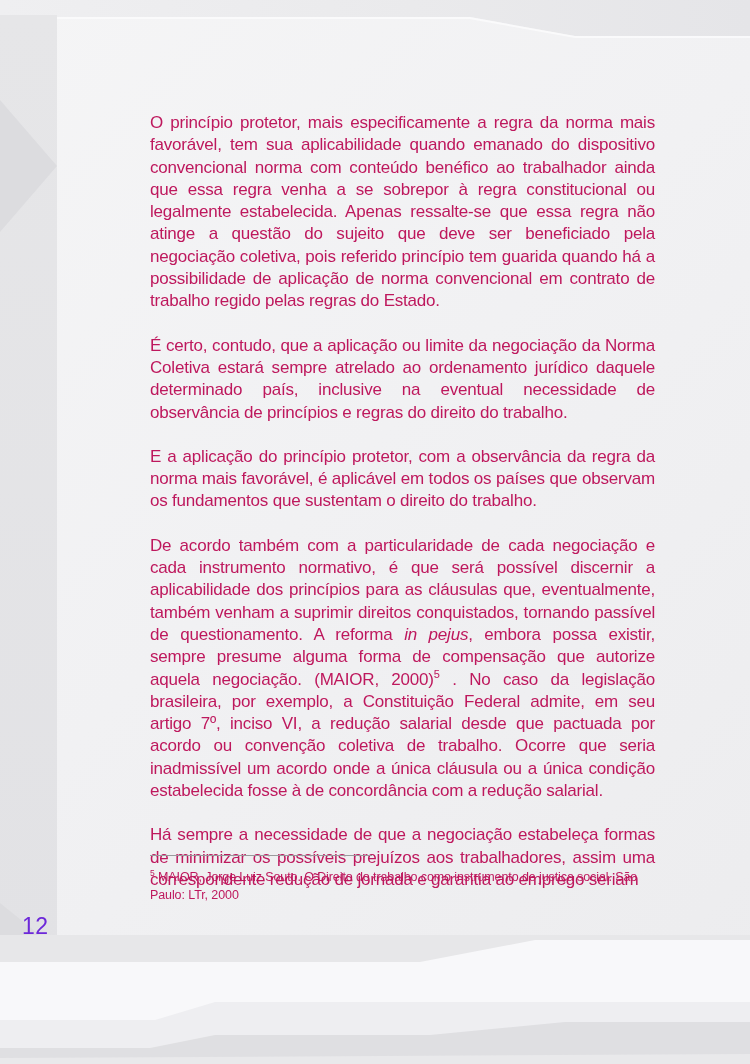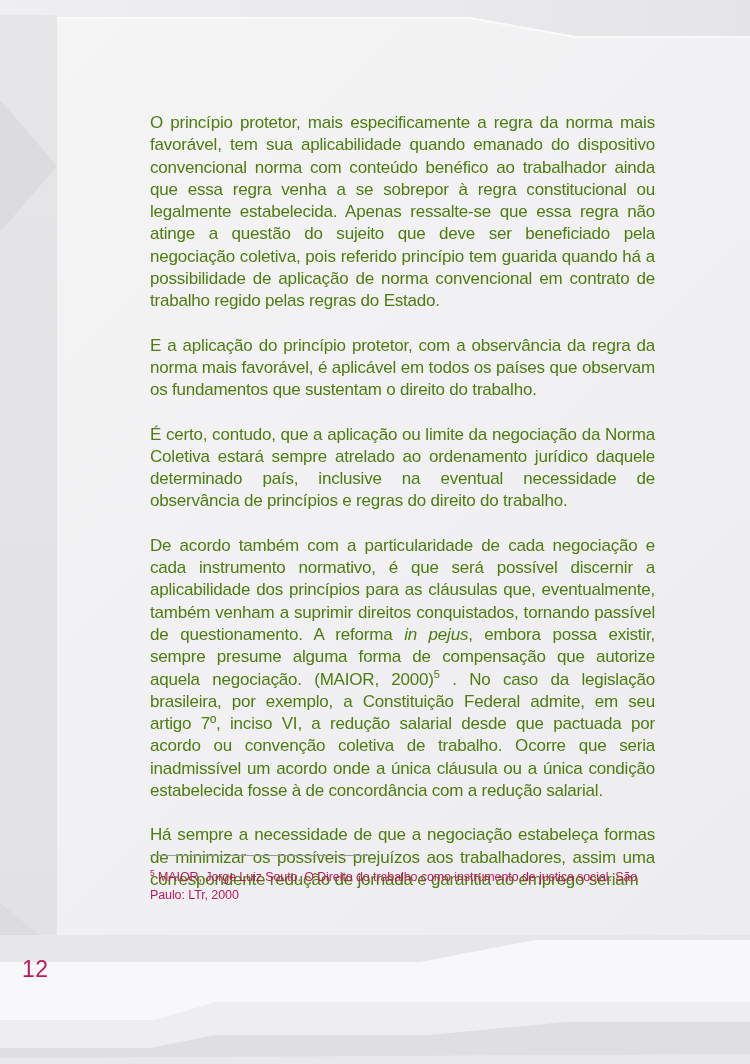--- a/index.html
+++ b/index.html
@@ -57,21 +57,21 @@
     clip-path: polygon(0 113px, 150px 113px, 215px 100px, 430px 100px, 565px 87px, 750px 87px, 750px 129px, 0 129px);
   }
   .bg-bottom .wave4 {
     position: absolute; inset: 0; background: #e9e9eb;
     clip-path: polygon(0 123px, 750px 119px, 750px 129px, 0 129px);
   }
 
   
   .content {
     position: absolute; left: 150px; top: 112px; width: 505px;
-    color: #4d7c0f;
+    color: #be185d;
     font-size: 17px; line-height: 22.3px;
     letter-spacing: -0.2px;
     text-align: justify;
   }
   .content p { margin: 0 0 22px 0; }
   .content p:last-child { margin-bottom: 4px; }
   .italic { font-style: italic; margin-top: 20px; }
   sup.fn-ref { font-size: 11px; line-height: 0; }
 
   .footnote-rule {
@@ -79,22 +79,22 @@
     width: 222px; height: 1px; background: #9a9a9d;
   }
   .footnote {
     position: absolute; left: 150px; top: 869px; width: 505px;
     font-size: 12.5px; line-height: 17.5px; color: #be185d;
     letter-spacing: -0.1px;
   }
   .footnote sup { font-size: 8.5px; line-height: 0; }
 
   .page-number {
-    position: absolute; left: 22px; top: 956px;
-    font-size: 23px; color: #be185d; letter-spacing: .5px;
+    position: absolute; left: 22px; top: 913px;
+    font-size: 23px; color: #6d28d9; letter-spacing: .5px;
   }
 </style>
 </head>
 <body>
 
 <div class="bg-main"></div>
 <div class="bg-top-band"></div>
 <div class="bg-top-band-highlight"></div>
 <div class="bg-left-col">
   <div class="chevron-top"></div>
@@ -102,22 +102,22 @@
 </div>
 <div class="bg-bottom">
   <div class="wave1"></div>
   <div class="wave2"></div>
   <div class="wave3"></div>
   <div class="wave4"></div>
 </div>
 
 <div class="content">
   <p>O princípio protetor, mais especificamente a regra da norma mais favorável, tem sua aplicabilidade quando emanado do dispositivo convencional norma com conteúdo benéfico ao trabalhador ainda que essa regra venha a se sobrepor à regra constitucional ou legalmente estabelecida. Apenas ressalte-se que essa regra não atinge a questão do sujeito que deve ser beneficiado pela negociação coletiva, pois referido princípio tem guarida quando há a possibilidade de aplicação de norma convencional em contrato de trabalho regido pelas regras do Estado.</p>
+  <p>É certo, contudo, que a aplicação ou limite da negociação da Norma Coletiva estará sempre atrelado ao ordenamento jurídico daquele determinado país, inclusive na eventual necessidade de observância de princípios e regras do direito do trabalho.</p>
   <p>E a aplicação do princípio protetor, com a observância da regra da norma mais favorável, é aplicável em todos os países que observam os fundamentos que sustentam o direito do trabalho.</p>
-  <p>É certo, contudo, que a aplicação ou limite da negociação da Norma Coletiva estará sempre atrelado ao ordenamento jurídico daquele determinado país, inclusive na eventual necessidade de observância de princípios e regras do direito do trabalho.</p>
   <p><span>De acordo também com a particularidade de cada negociação e cada instrumento normativo, é que será possível discernir a aplicabilidade dos princípios para as cláusulas que, eventualmente, também venham a suprimir direitos conquistados, tornando passível de questionamento. A reforma </span><span class="italic">in pejus</span><span>, embora possa existir, sempre presume alguma forma de compensação que autorize aquela negociação. (MAIOR, 2000)</span><sup class="fn-ref">5</sup><span> . No caso da legislação brasileira, por exemplo, a Constituição Federal admite, em seu artigo 7º, inciso VI, a redução salarial desde que pactuada por acordo ou convenção coletiva de trabalho. Ocorre que seria inadmissível um acordo onde a única cláusula ou a única condição estabelecida fosse à de concordância com a redução salarial.</span></p>
   <p>Há sempre a necessidade de que a negociação estabeleça formas de minimizar os possíveis prejuízos aos trabalhadores, assim uma correspondente redução de jornada e garantia ao emprego seriam</p>
 </div>
 
 <div class="footnote-rule"></div>
 <div class="footnote"><sup>5</sup><span> MAIOR, Jorge Luiz Souto. O Direito do trabalho como instrumento de justiça social. São Paulo: LTr, 2000</span></div>
 
 <div class="page-number">12</div>
 
 </body></html>

